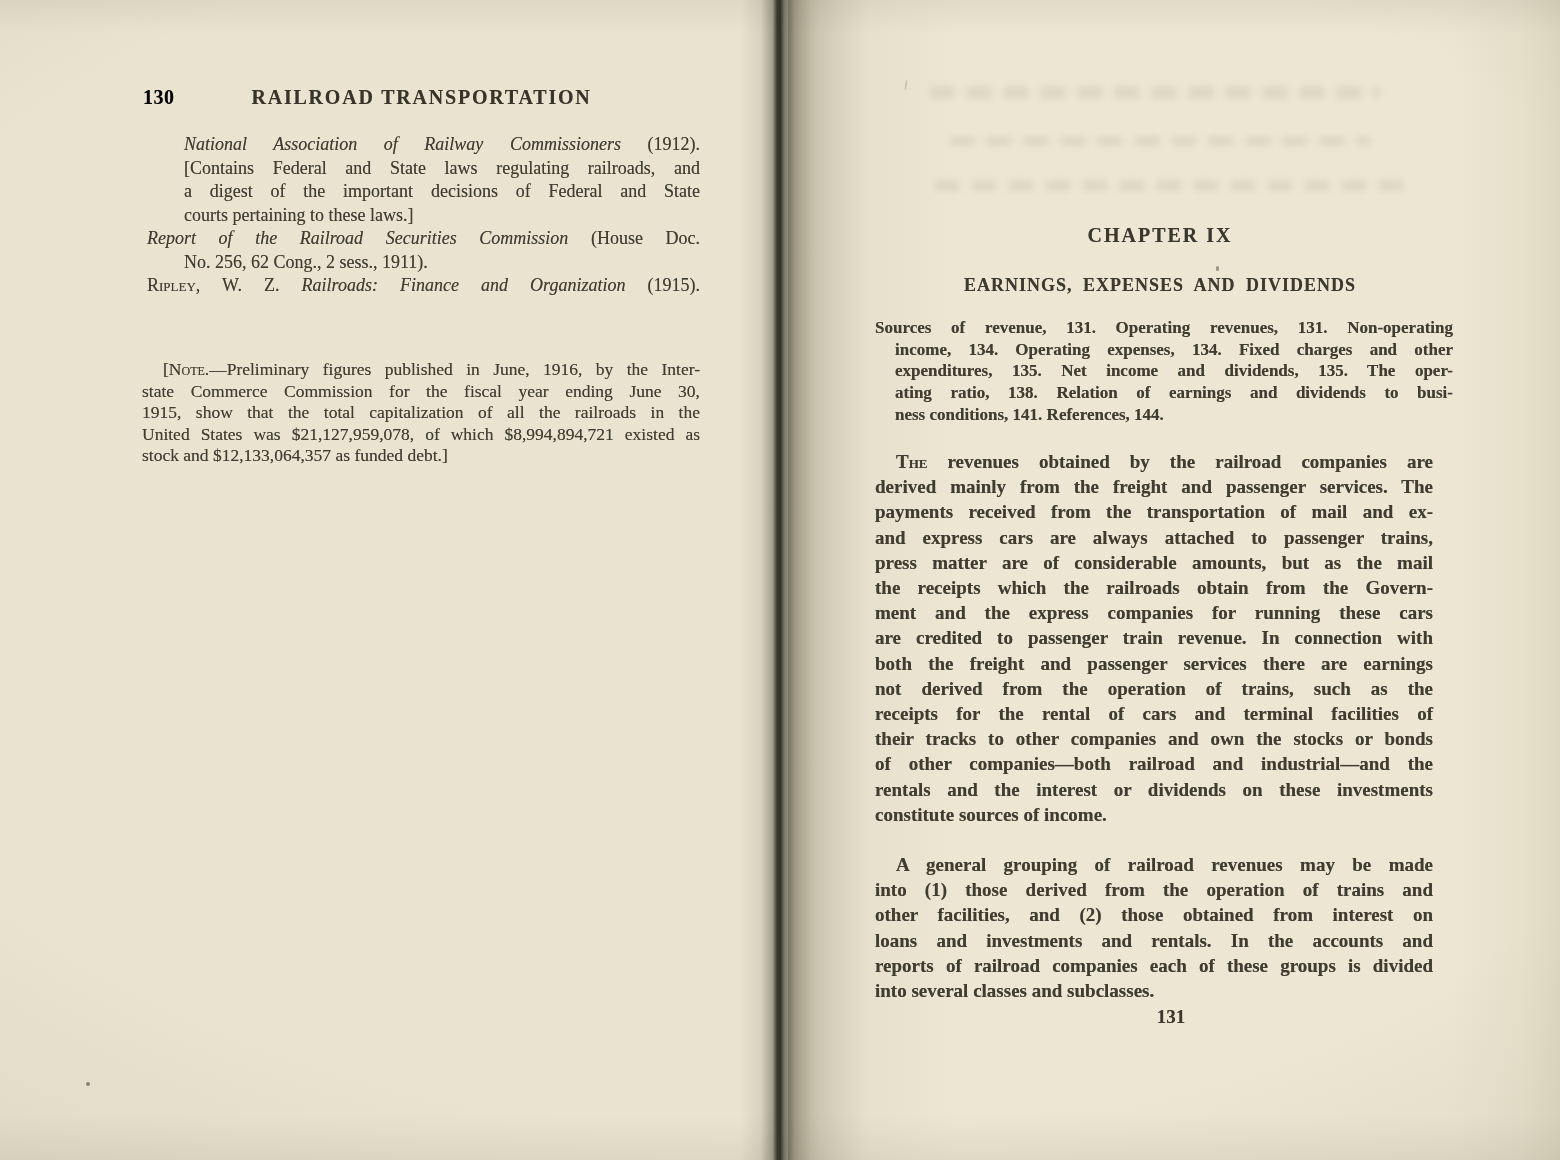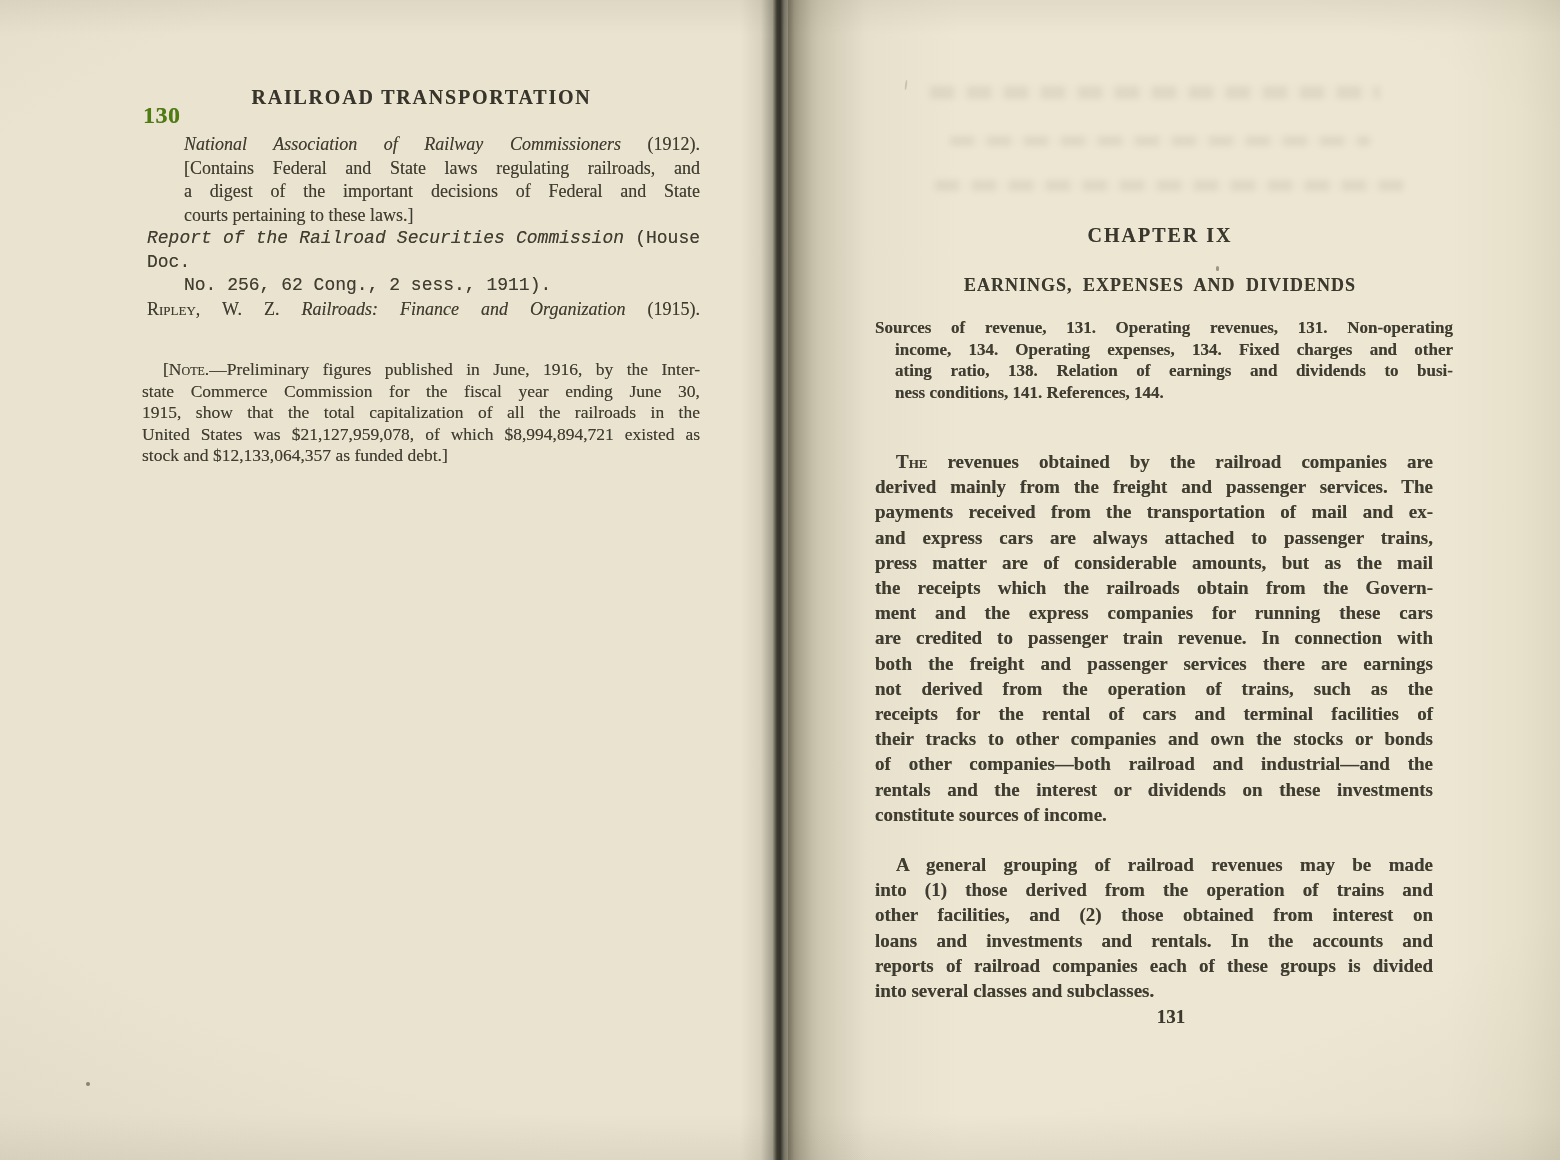--- a/index.html
+++ b/index.html
@@ -49,29 +49,29 @@
   }
   
   .abs { position:absolute; z-index:10; }
   .line { text-align:justify; text-align-last:justify; }
   .line.last { text-align-last:left; }
   .seg-i  { font-style:italic; }
   .seg-sc { font-variant:small-caps; }
   .soft { text-shadow:0 0 0.6px rgba(64,60,48,0.55); }
 
   
-  #lp-number { left:143px; top:86px; font-size:24px; font-weight:bold; letter-spacing:0.5px; color:#4d7c0f;margin-top:16px; }
+  #lp-number { left:143px; top:86px; font-size:20px; font-weight:bold; letter-spacing:0.5px; color:#000000; }
   #lp-running-title {
     left:143px; top:86px; width:557px; text-align:center;
     font-size:20px; font-weight:bold; letter-spacing:1.8px; color:#37352b;
   }
   #bibliography { left:147px; top:133px; width:553px; font-size:18px; line-height:23.5px; }
   .bib-entry { }
   #bib-entry-1 { margin-left:37px; }
-  .hang37 { padding-left:37px;font-family:Liberation Mono, monospace; }
+  .hang37 { padding-left:37px; }
   .hang37 .line:first-child { margin-left:-37px; }
   #note-paragraph {
     left:142px; top:311px; width:558px;
     font-size:17.5px; line-height:21.6px;
   }
   #note-paragraph .line:first-child { text-indent:21px;margin-top:48px; }
 
   
   #chapter-heading {
     left:92px; top:224px; width:560px; text-align:center;
@@ -141,20 +141,21 @@
     <div id="speck-1" class="speck"></div>
   </div>
 
   <div id="right-page" class="page">
     <div id="chapter-heading" class="abs soft">CHAPTER IX</div>
     <div id="chapter-title" class="abs soft">EARNINGS, EXPENSES AND DIVIDENDS</div>
 
     <div id="synopsis" class="abs soft hang20">
         <div class="line"><span class="seg-r">Sources of revenue, 131.  Operating revenues, 131.  Non-operating</span></div>
         <div class="line"><span class="seg-r">income, 134.  Operating expenses, 134.  Fixed charges and other</span></div>
+        <div class="line"><span class="seg-r">expenditures, 135.  Net income and dividends, 135.  The oper-</span></div>
         <div class="line"><span class="seg-r">ating ratio, 138.  Relation of earnings and dividends to busi-</span></div>
         <div class="line last"><span class="seg-r">ness conditions, 141.  References, 144.</span></div>
       </div>
 
     <div id="body-paragraph-1" class="abs soft body-para">
         <div class="line"><span class="seg-sc">The</span><span class="seg-r"> revenues obtained by the railroad companies are</span></div>
         <div class="line"><span class="seg-r">derived mainly from the freight and passenger services.  The</span></div>
         <div class="line"><span class="seg-r">payments received from the transportation of mail and ex-</span></div>
         <div class="line"><span class="seg-r">and express cars are always attached to passenger trains,</span></div>
         <div class="line"><span class="seg-r">press matter are of considerable amounts, but as the mail</span></div>

